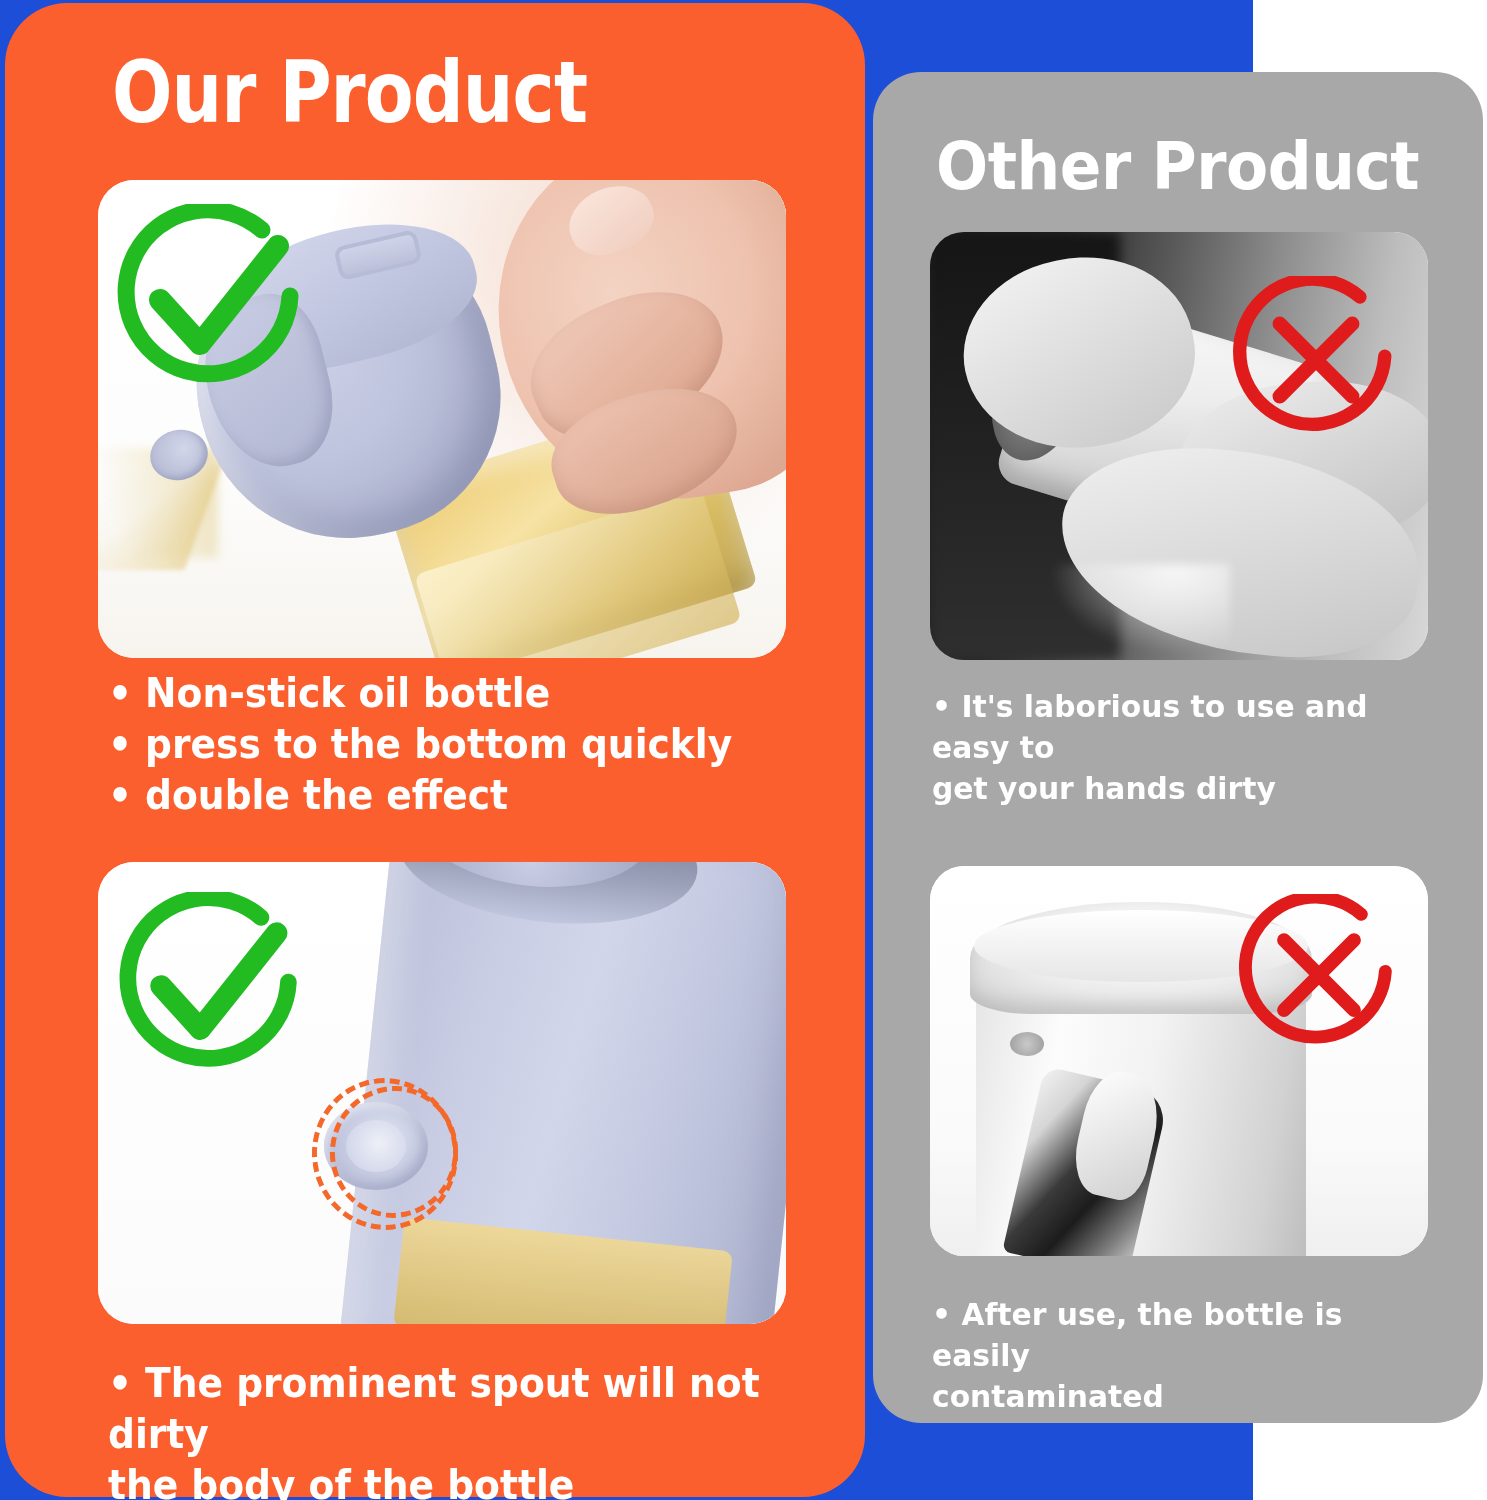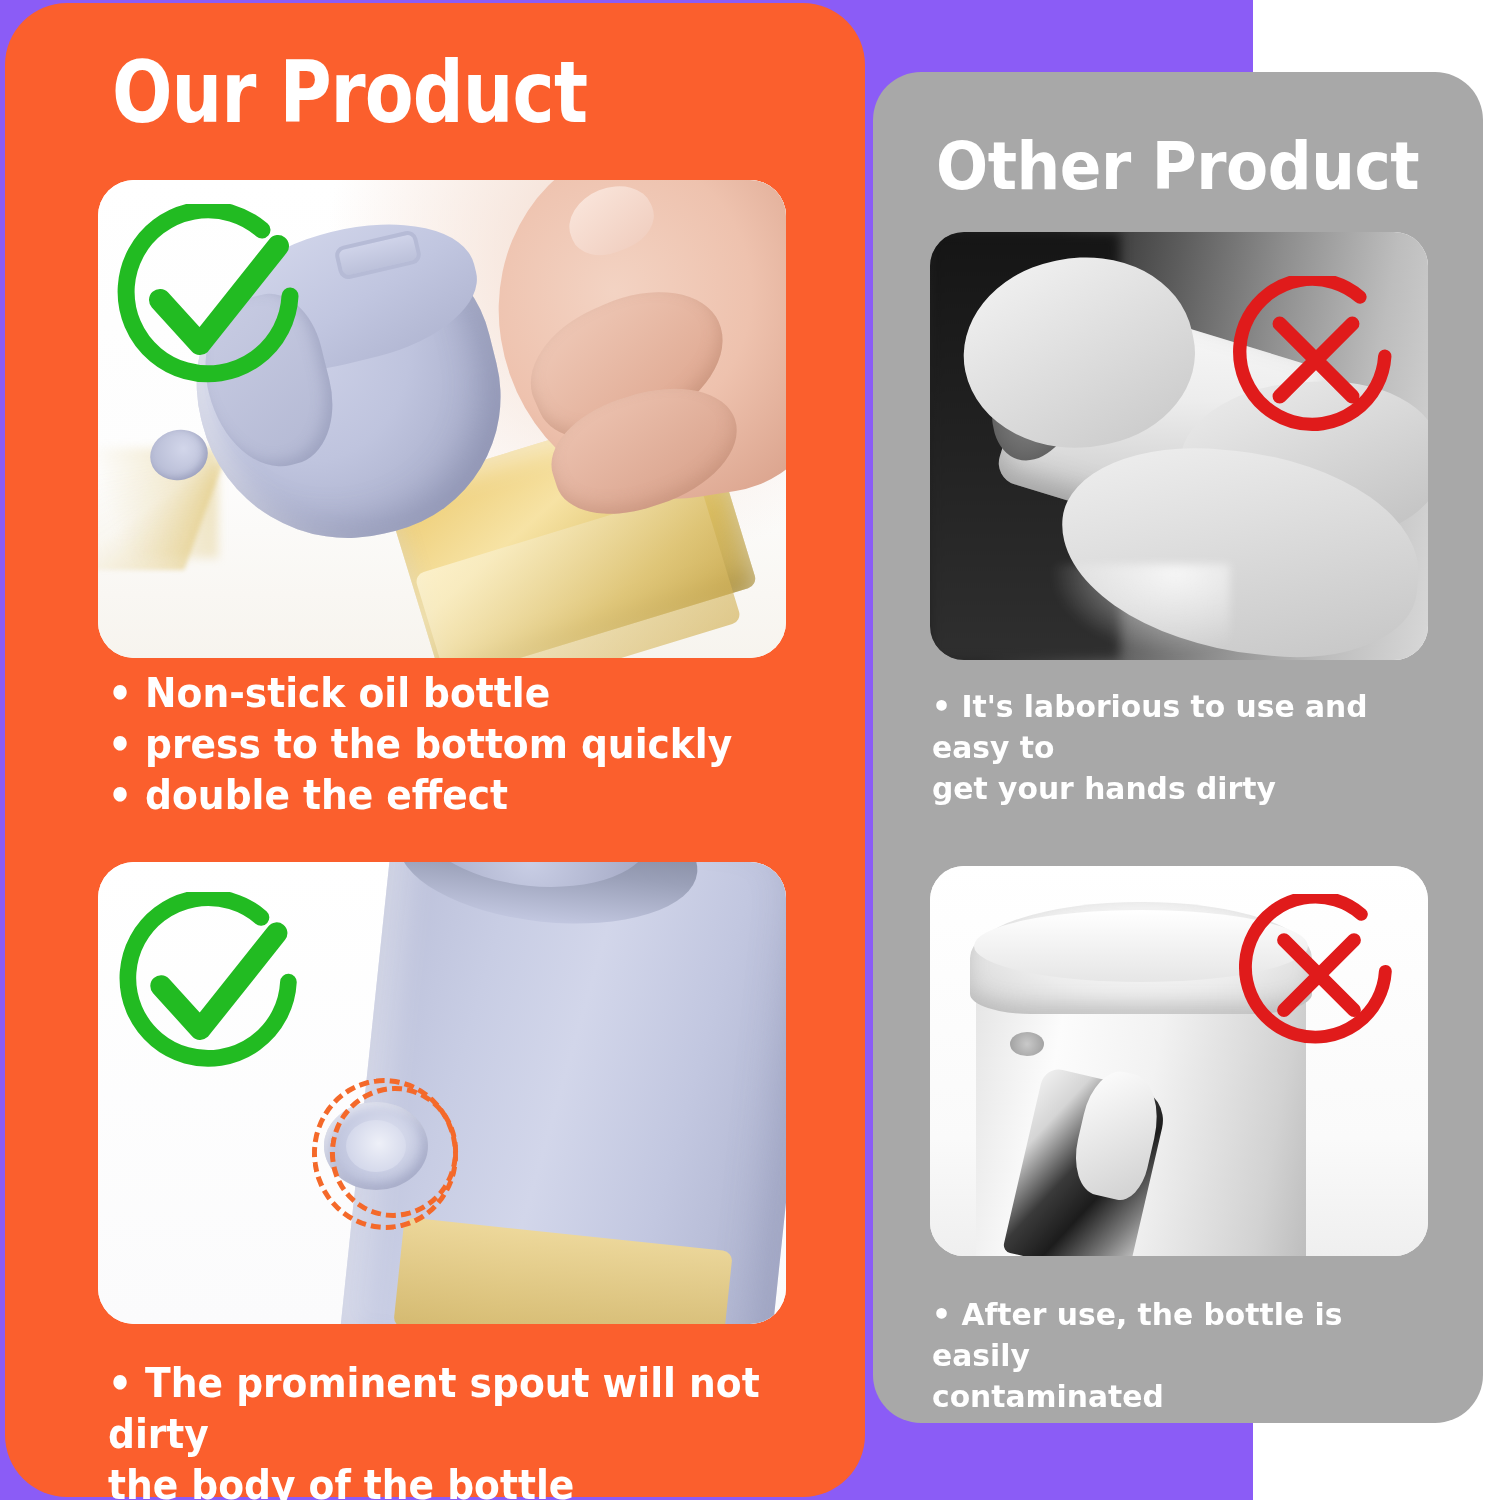--- a/index.html
+++ b/index.html
@@ -2,21 +2,21 @@
 <html><head>
 <meta charset="utf-8">
 <style>
   * { box-sizing: border-box; margin: 0; padding: 0; }
   html, body {
     width: 1487px; height: 1500px;
     background: #ffffff;
     font-family: "Liberation Sans", sans-serif;
     overflow: hidden;
   }
-  .stage { position: relative; width: 1253px; height: 1500px; background: #8b5cf6; }
+  .stage { position: relative; width: 1253px; height: 1500px; background: #1d4ed8; }
 
   
   .panel-ours {
     position: absolute; left: 5px; top: 3px;
     width: 860px; height: 1494px;
     background: #fb5f2d;
     border-radius: 62px;
   }
   .panel-other {
     position: absolute; left: 873px; top: 72px;

